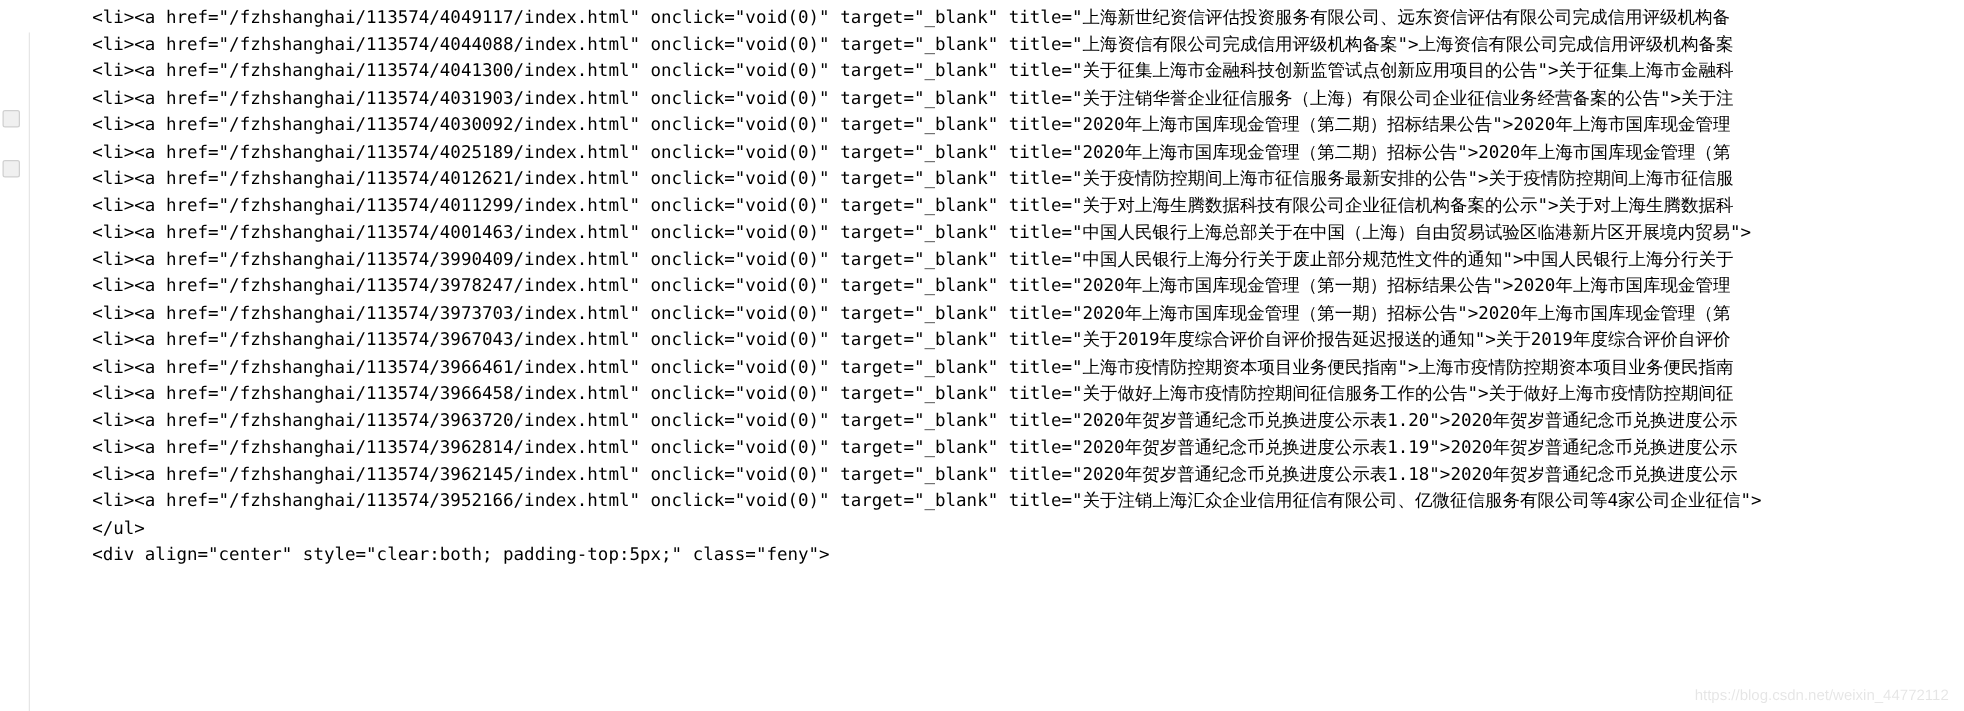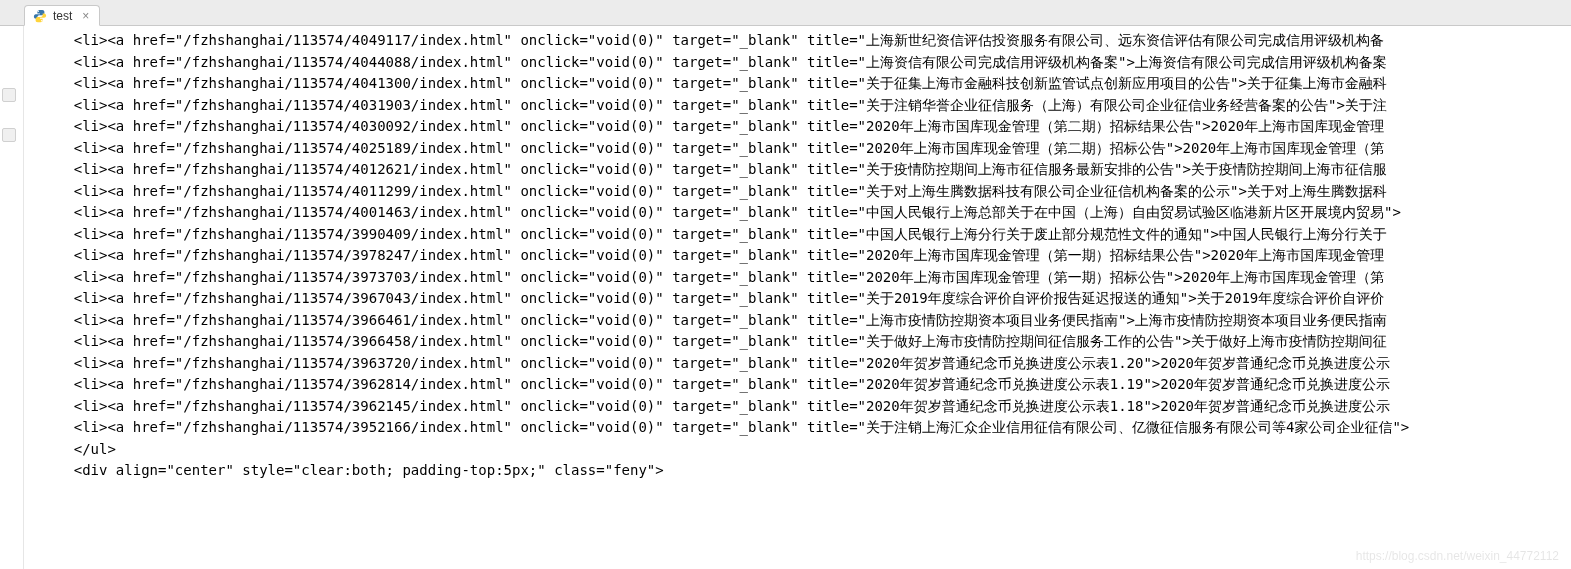--- a/index.html
+++ b/index.html
@@ -90,34 +90,20 @@
     font-size: 12px;
     color: rgba(0,0,0,0.10);
     pointer-events: none;
     margin-left: 28px;
   }
 </style>
 </head>
 <body>
 
 <div class="frame">
-  <div class="tabbar">
-    <div class="tab">
-      <span class="py-icon">
-        <svg viewBox="0 0 16 16" width="14" height="14">
-          <path d="M7.5 1C5 1 5 3 5 3v2h3v1H3.5S1 6 1 8.5 3.5 11 3.5 11H5V9s0-2 2.5-2h3S13 7 13 4.5V3s0-2-2.5-2h-3z" fill="#3776ab"></path>
-          <circle cx="6" cy="2.6" r="0.9" fill="#fff"></circle>
-          <path d="M8.5 15C11 15 11 13 11 13v-2H8v-1h4.5S15 10 15 7.5 12.5 5 12.5 5H11v2s0 2-2.5 2h-3S3 9 3 11.5V13s0 2 2.5 2h3z" fill="#ffd43b"></path>
-          <circle cx="10" cy="13.4" r="0.9" fill="#fff"></circle>
-        </svg>
-      </span>
-      <span>test</span>
-      <span class="close">×</span>
-    </div>
-  </div>
 
   <div class="gutter">
     <span class="gutter-mark" style="top:62px;"></span>
     <span class="gutter-mark" style="top:102px;"></span>
   </div>
 
   <div class="editor" id="code-editor"><div class="code-line">    &lt;li&gt;&lt;a href="/fzhshanghai/113574/4049117/index.html" onclick="void(0)" target="_blank" title="上海新世纪资信评估投资服务有限公司、远东资信评估有限公司完成信用评级机构备</div><div class="code-line">    &lt;li&gt;&lt;a href="/fzhshanghai/113574/4044088/index.html" onclick="void(0)" target="_blank" title="上海资信有限公司完成信用评级机构备案"&gt;上海资信有限公司完成信用评级机构备案</div><div class="code-line">    &lt;li&gt;&lt;a href="/fzhshanghai/113574/4041300/index.html" onclick="void(0)" target="_blank" title="关于征集上海市金融科技创新监管试点创新应用项目的公告"&gt;关于征集上海市金融科</div><div class="code-line">    &lt;li&gt;&lt;a href="/fzhshanghai/113574/4031903/index.html" onclick="void(0)" target="_blank" title="关于注销华誉企业征信服务（上海）有限公司企业征信业务经营备案的公告"&gt;关于注</div><div class="code-line">    &lt;li&gt;&lt;a href="/fzhshanghai/113574/4030092/index.html" onclick="void(0)" target="_blank" title="2020年上海市国库现金管理（第二期）招标结果公告"&gt;2020年上海市国库现金管理</div><div class="code-line">    &lt;li&gt;&lt;a href="/fzhshanghai/113574/4025189/index.html" onclick="void(0)" target="_blank" title="2020年上海市国库现金管理（第二期）招标公告"&gt;2020年上海市国库现金管理（第</div><div class="code-line">    &lt;li&gt;&lt;a href="/fzhshanghai/113574/4012621/index.html" onclick="void(0)" target="_blank" title="关于疫情防控期间上海市征信服务最新安排的公告"&gt;关于疫情防控期间上海市征信服</div><div class="code-line">    &lt;li&gt;&lt;a href="/fzhshanghai/113574/4011299/index.html" onclick="void(0)" target="_blank" title="关于对上海生腾数据科技有限公司企业征信机构备案的公示"&gt;关于对上海生腾数据科</div><div class="code-line">    &lt;li&gt;&lt;a href="/fzhshanghai/113574/4001463/index.html" onclick="void(0)" target="_blank" title="中国人民银行上海总部关于在中国（上海）自由贸易试验区临港新片区开展境内贸易"&gt;</div><div class="code-line">    &lt;li&gt;&lt;a href="/fzhshanghai/113574/3990409/index.html" onclick="void(0)" target="_blank" title="中国人民银行上海分行关于废止部分规范性文件的通知"&gt;中国人民银行上海分行关于</div><div class="code-line">    &lt;li&gt;&lt;a href="/fzhshanghai/113574/3978247/index.html" onclick="void(0)" target="_blank" title="2020年上海市国库现金管理（第一期）招标结果公告"&gt;2020年上海市国库现金管理</div><div class="code-line">    &lt;li&gt;&lt;a href="/fzhshanghai/113574/3973703/index.html" onclick="void(0)" target="_blank" title="2020年上海市国库现金管理（第一期）招标公告"&gt;2020年上海市国库现金管理（第</div><div class="code-line">    &lt;li&gt;&lt;a href="/fzhshanghai/113574/3967043/index.html" onclick="void(0)" target="_blank" title="关于2019年度综合评价自评价报告延迟报送的通知"&gt;关于2019年度综合评价自评价</div><div class="code-line">    &lt;li&gt;&lt;a href="/fzhshanghai/113574/3966461/index.html" onclick="void(0)" target="_blank" title="上海市疫情防控期资本项目业务便民指南"&gt;上海市疫情防控期资本项目业务便民指南</div><div class="code-line">    &lt;li&gt;&lt;a href="/fzhshanghai/113574/3966458/index.html" onclick="void(0)" target="_blank" title="关于做好上海市疫情防控期间征信服务工作的公告"&gt;关于做好上海市疫情防控期间征</div><div class="code-line">    &lt;li&gt;&lt;a href="/fzhshanghai/113574/3963720/index.html" onclick="void(0)" target="_blank" title="2020年贺岁普通纪念币兑换进度公示表1.20"&gt;2020年贺岁普通纪念币兑换进度公示</div><div class="code-line">    &lt;li&gt;&lt;a href="/fzhshanghai/113574/3962814/index.html" onclick="void(0)" target="_blank" title="2020年贺岁普通纪念币兑换进度公示表1.19"&gt;2020年贺岁普通纪念币兑换进度公示</div><div class="code-line">    &lt;li&gt;&lt;a href="/fzhshanghai/113574/3962145/index.html" onclick="void(0)" target="_blank" title="2020年贺岁普通纪念币兑换进度公示表1.18"&gt;2020年贺岁普通纪念币兑换进度公示</div><div class="code-line">    &lt;li&gt;&lt;a href="/fzhshanghai/113574/3952166/index.html" onclick="void(0)" target="_blank" title="关于注销上海汇众企业信用征信有限公司、亿微征信服务有限公司等4家公司企业征信"&gt;</div><div class="code-line">    &lt;/ul&gt;</div><div class="code-line">    &lt;div align="center" style="clear:both; padding-top:5px;" class="feny"&gt;</div></div>
 </div>
 
 <div class="watermark">https://blog.csdn.net/weixin_44772112</div>

